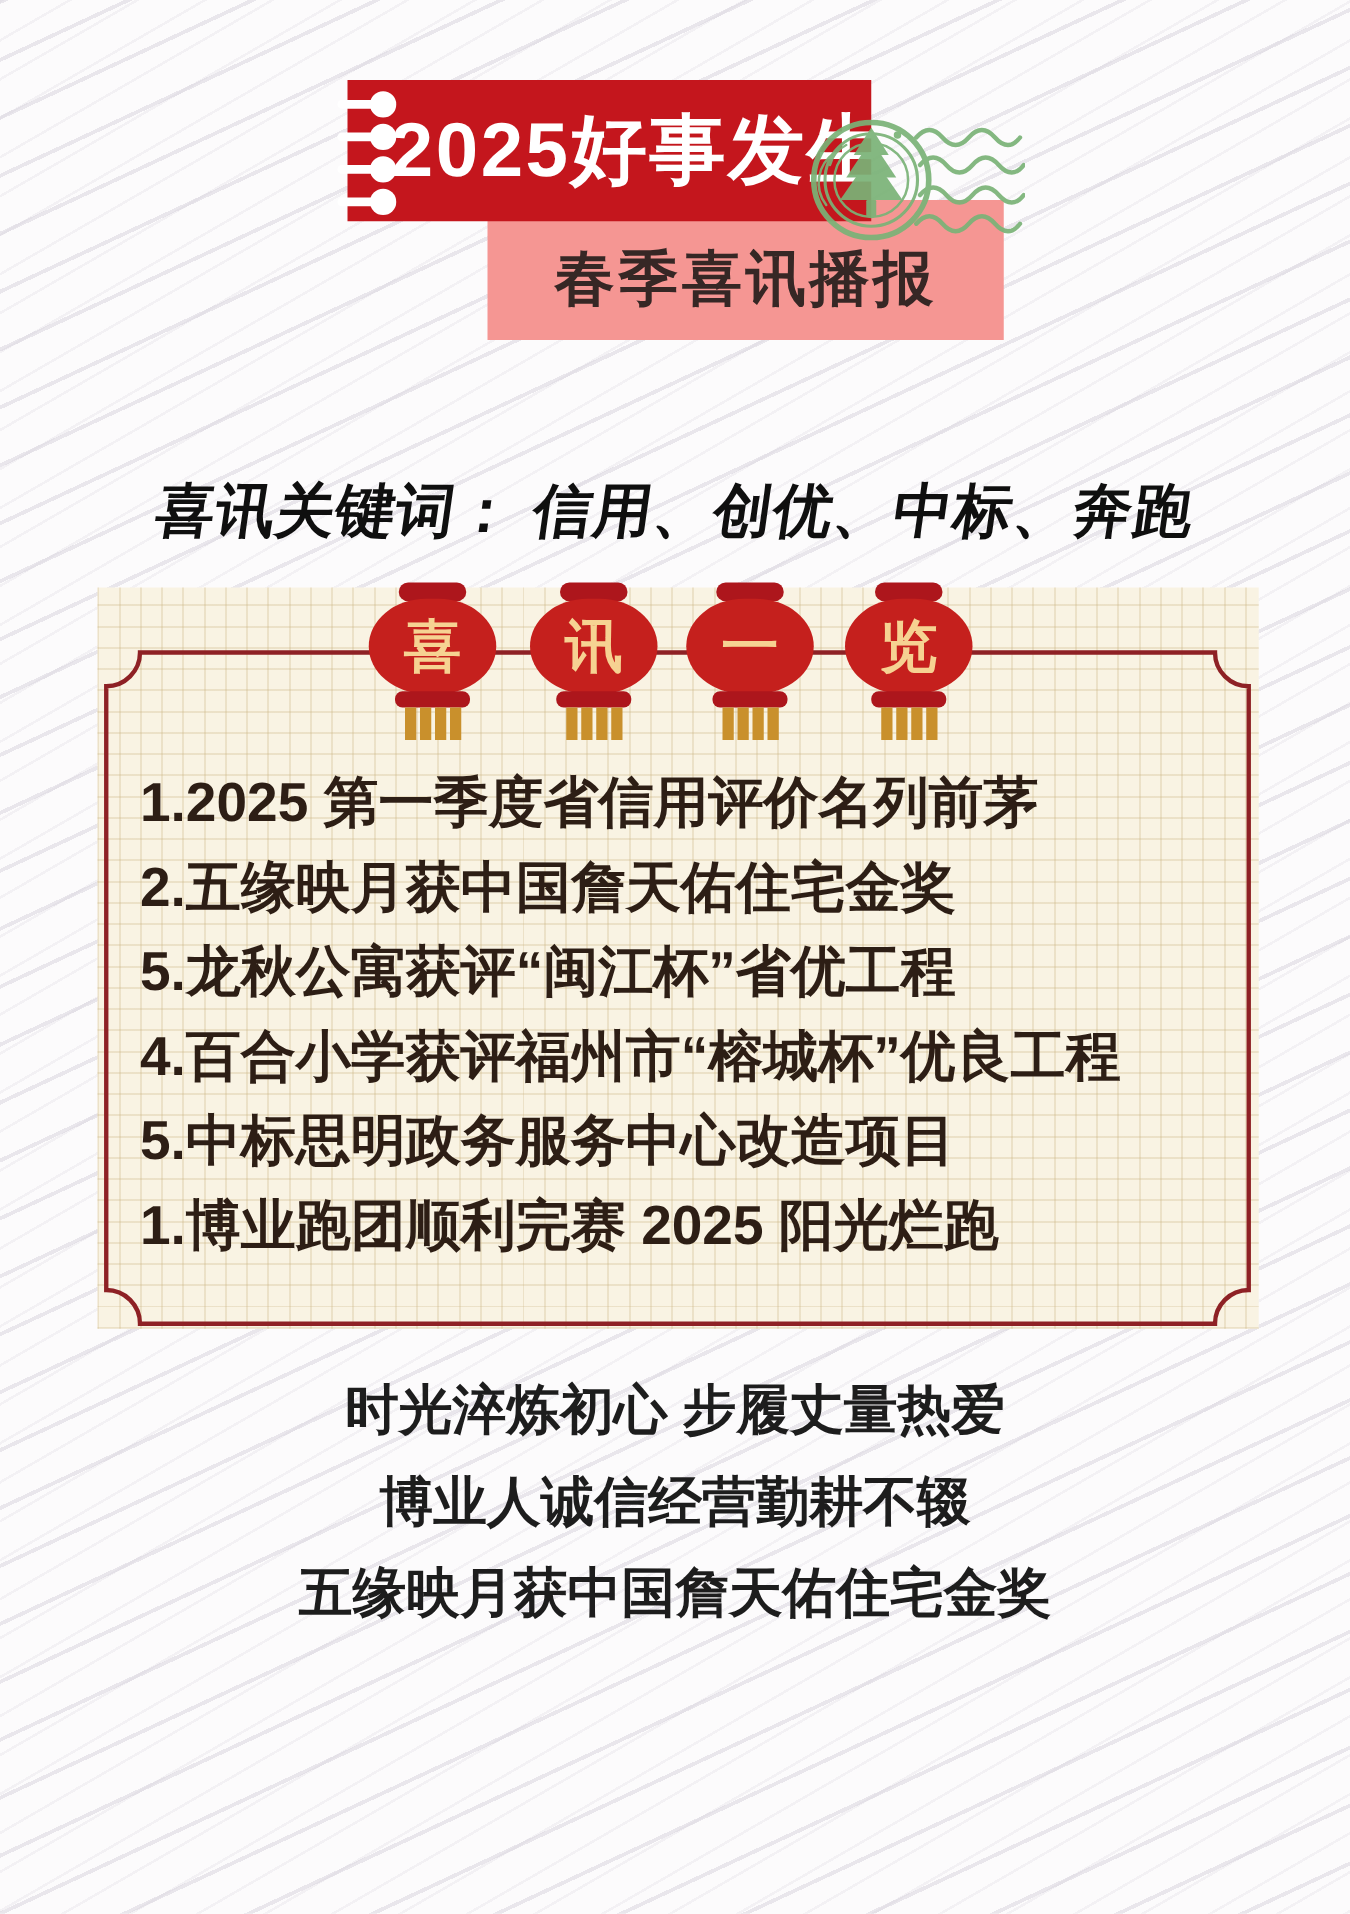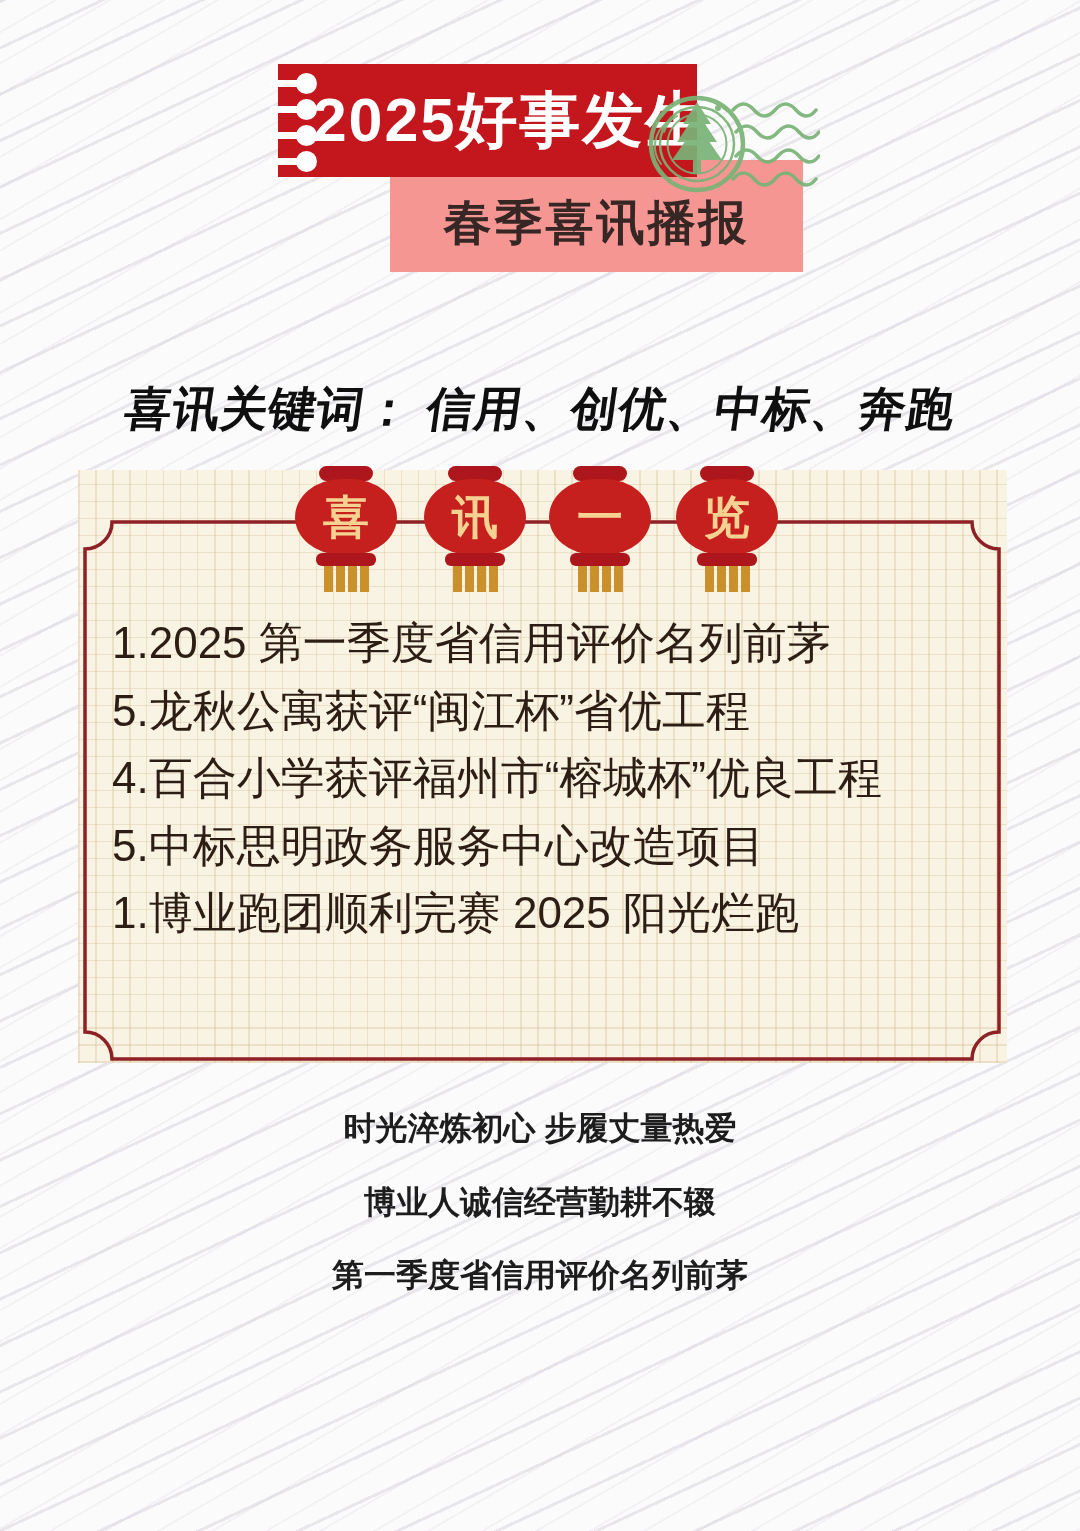--- a/index.html
+++ b/index.html
@@ -60,27 +60,27 @@
     border-radius:46px / 38px;display:flex;align-items:center;justify-content:center;
   }
   .lantern .glyph{color:#f6d292;font-size:46px;font-weight:bold;line-height:1;}
   .lantern .cap-bottom{width:60px;height:13px;margin-top:-2px;background:#ad161c;border-radius:6px;}
   .lantern .tassels{width:45px;height:26px;display:flex;justify-content:space-between;}
   .lantern .tassels i{display:block;width:9px;height:26px;background:#c9902c;}
 
   
   .news-list{
     left:112px;top:609px;z-index:5;
-    font-size:44px;font-weight:normal;color:#2d1e15;line-height:67.5px;white-space:nowrap;
+    font-size:44px;font-weight:bold;color:#2d1e15;line-height:67.5px;white-space:nowrap;
   }
 
   
   .footer{
     left:0;top:1092px;width:1080px;text-align:center;z-index:1;
-    font-size:32px;font-weight:bold;color:#1d1d1d;line-height:73.6px;white-space:nowrap;
+    font-size:43px;font-weight:bold;color:#1d1d1d;line-height:73.6px;white-space:nowrap;
   }
 </style>
 </head>
 <body>
 
 <div class="abs red-banner">
   <div class="pin" style="top:9px">
       <span class="stem"></span>
       <span class="dot"></span>
     </div>
@@ -180,23 +180,24 @@
   <div class="tassels">
       <i></i>
       <i></i>
       <i></i>
       <i></i>
     </div>
 </div>
 
 <div class="abs news-list">
   <div class="news-item">1.2025 第一季度省信用评价名列前茅</div>
+  <div class="news-item">2.五缘映月获中国詹天佑住宅金奖</div>
   <div class="news-item">5.龙秋公寓获评“闽江杯”省优工程</div>
   <div class="news-item">4.百合小学获评福州市“榕城杯”优良工程</div>
   <div class="news-item">5.中标思明政务服务中心改造项目</div>
   <div class="news-item">1.博业跑团顺利完赛 2025 阳光烂跑</div>
 </div>
 
 <div class="abs footer">
   <div>时光淬炼初心 步履丈量热爱</div>
   <div>博业人诚信经营勤耕不辍</div>
-  <div>第一季度省信用评价名列前茅</div>
+  <div>五缘映月获中国詹天佑住宅金奖</div>
 </div>
 
 </body></html>

